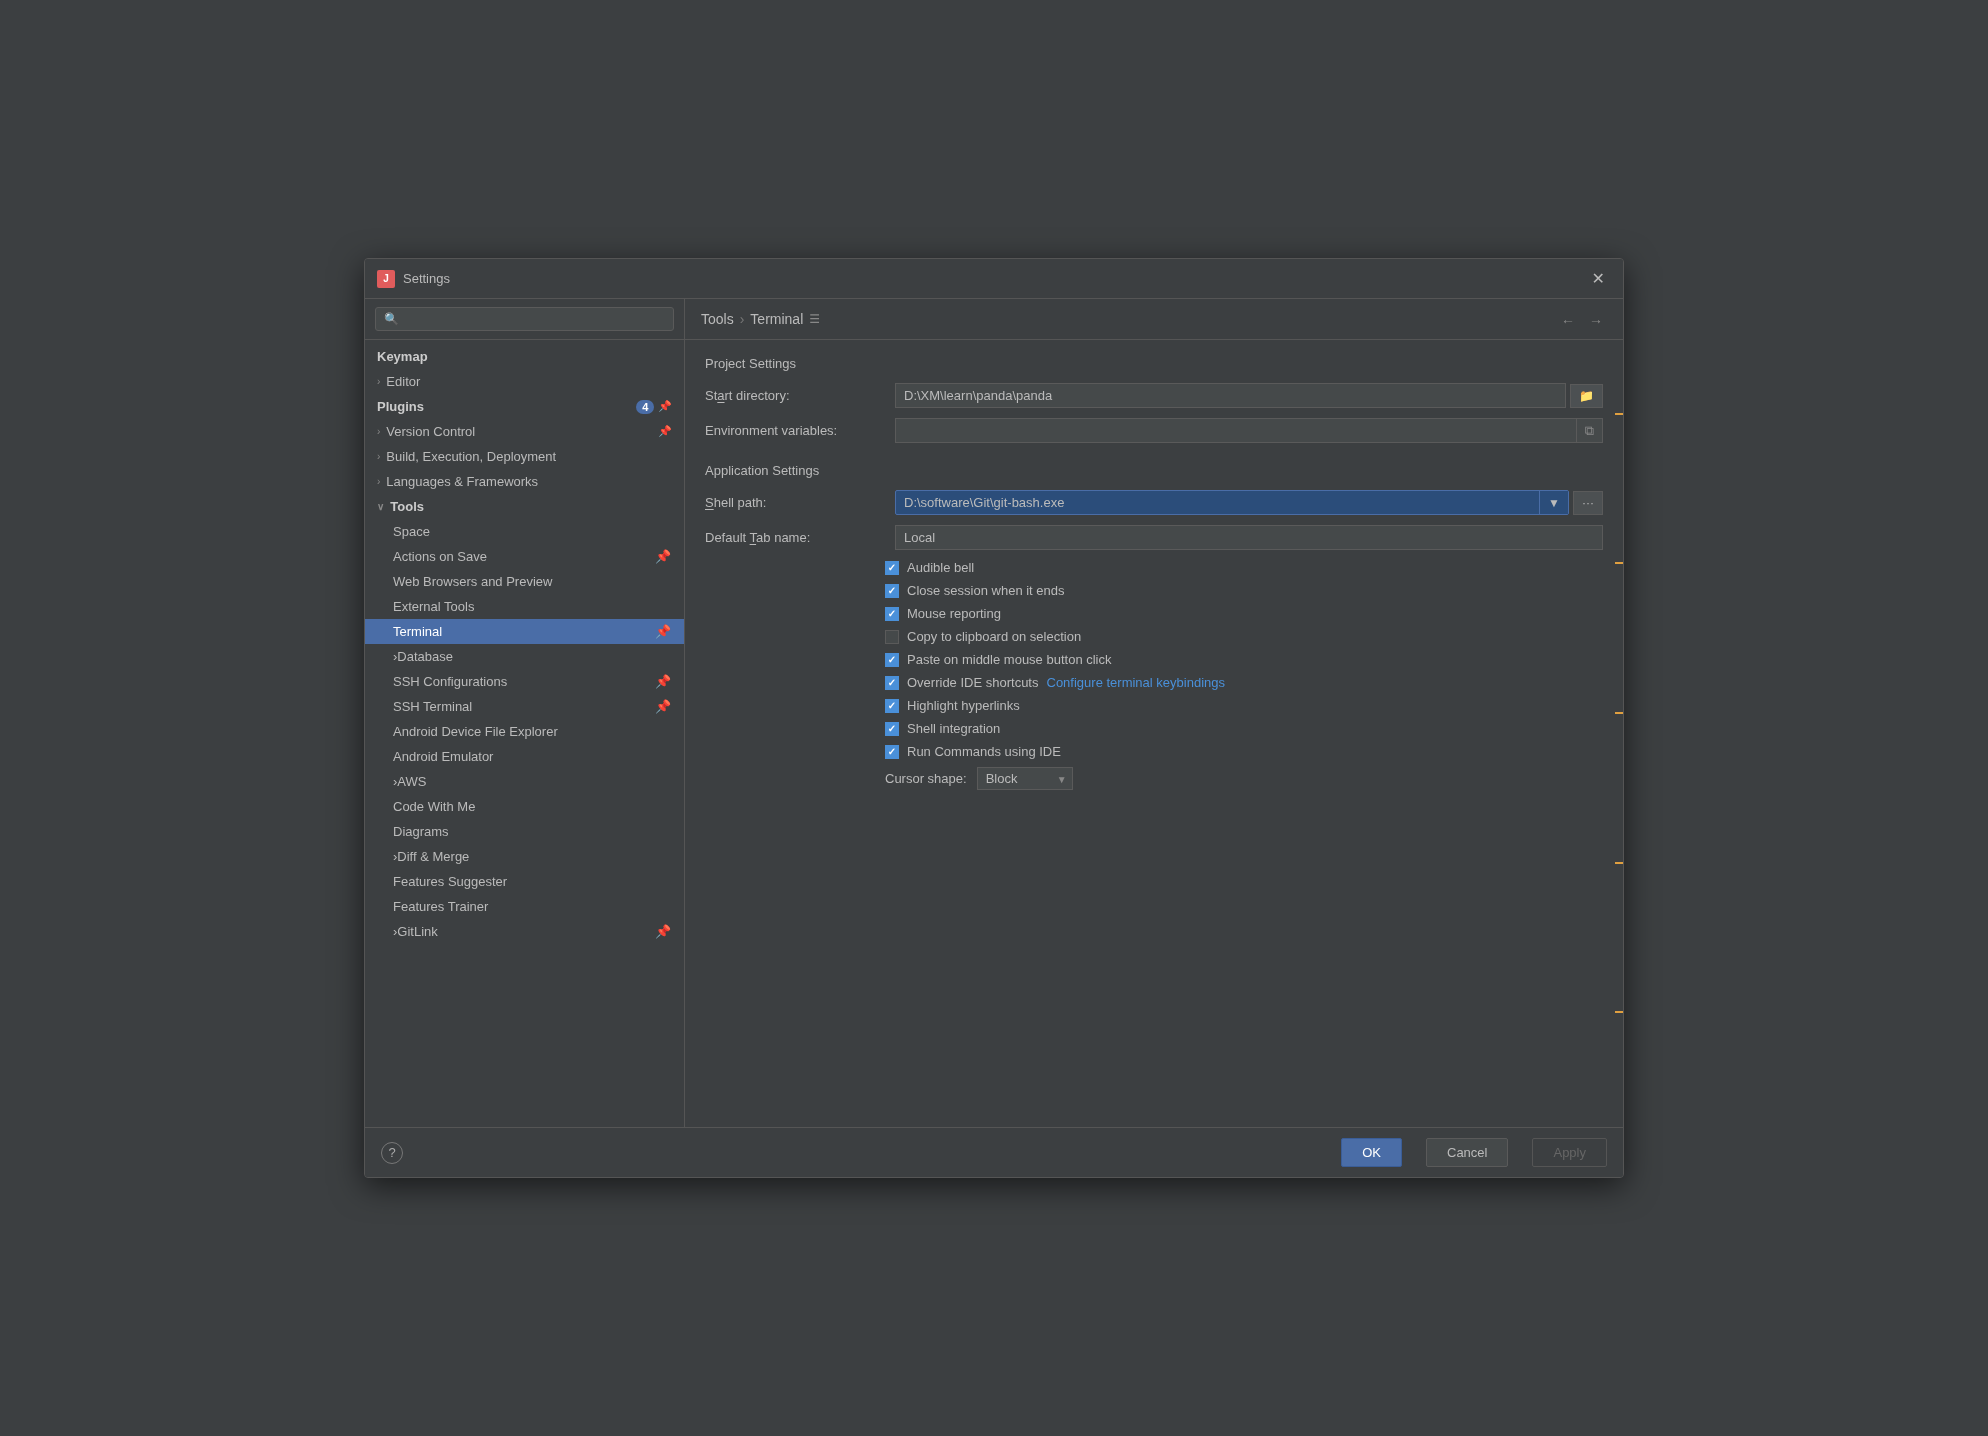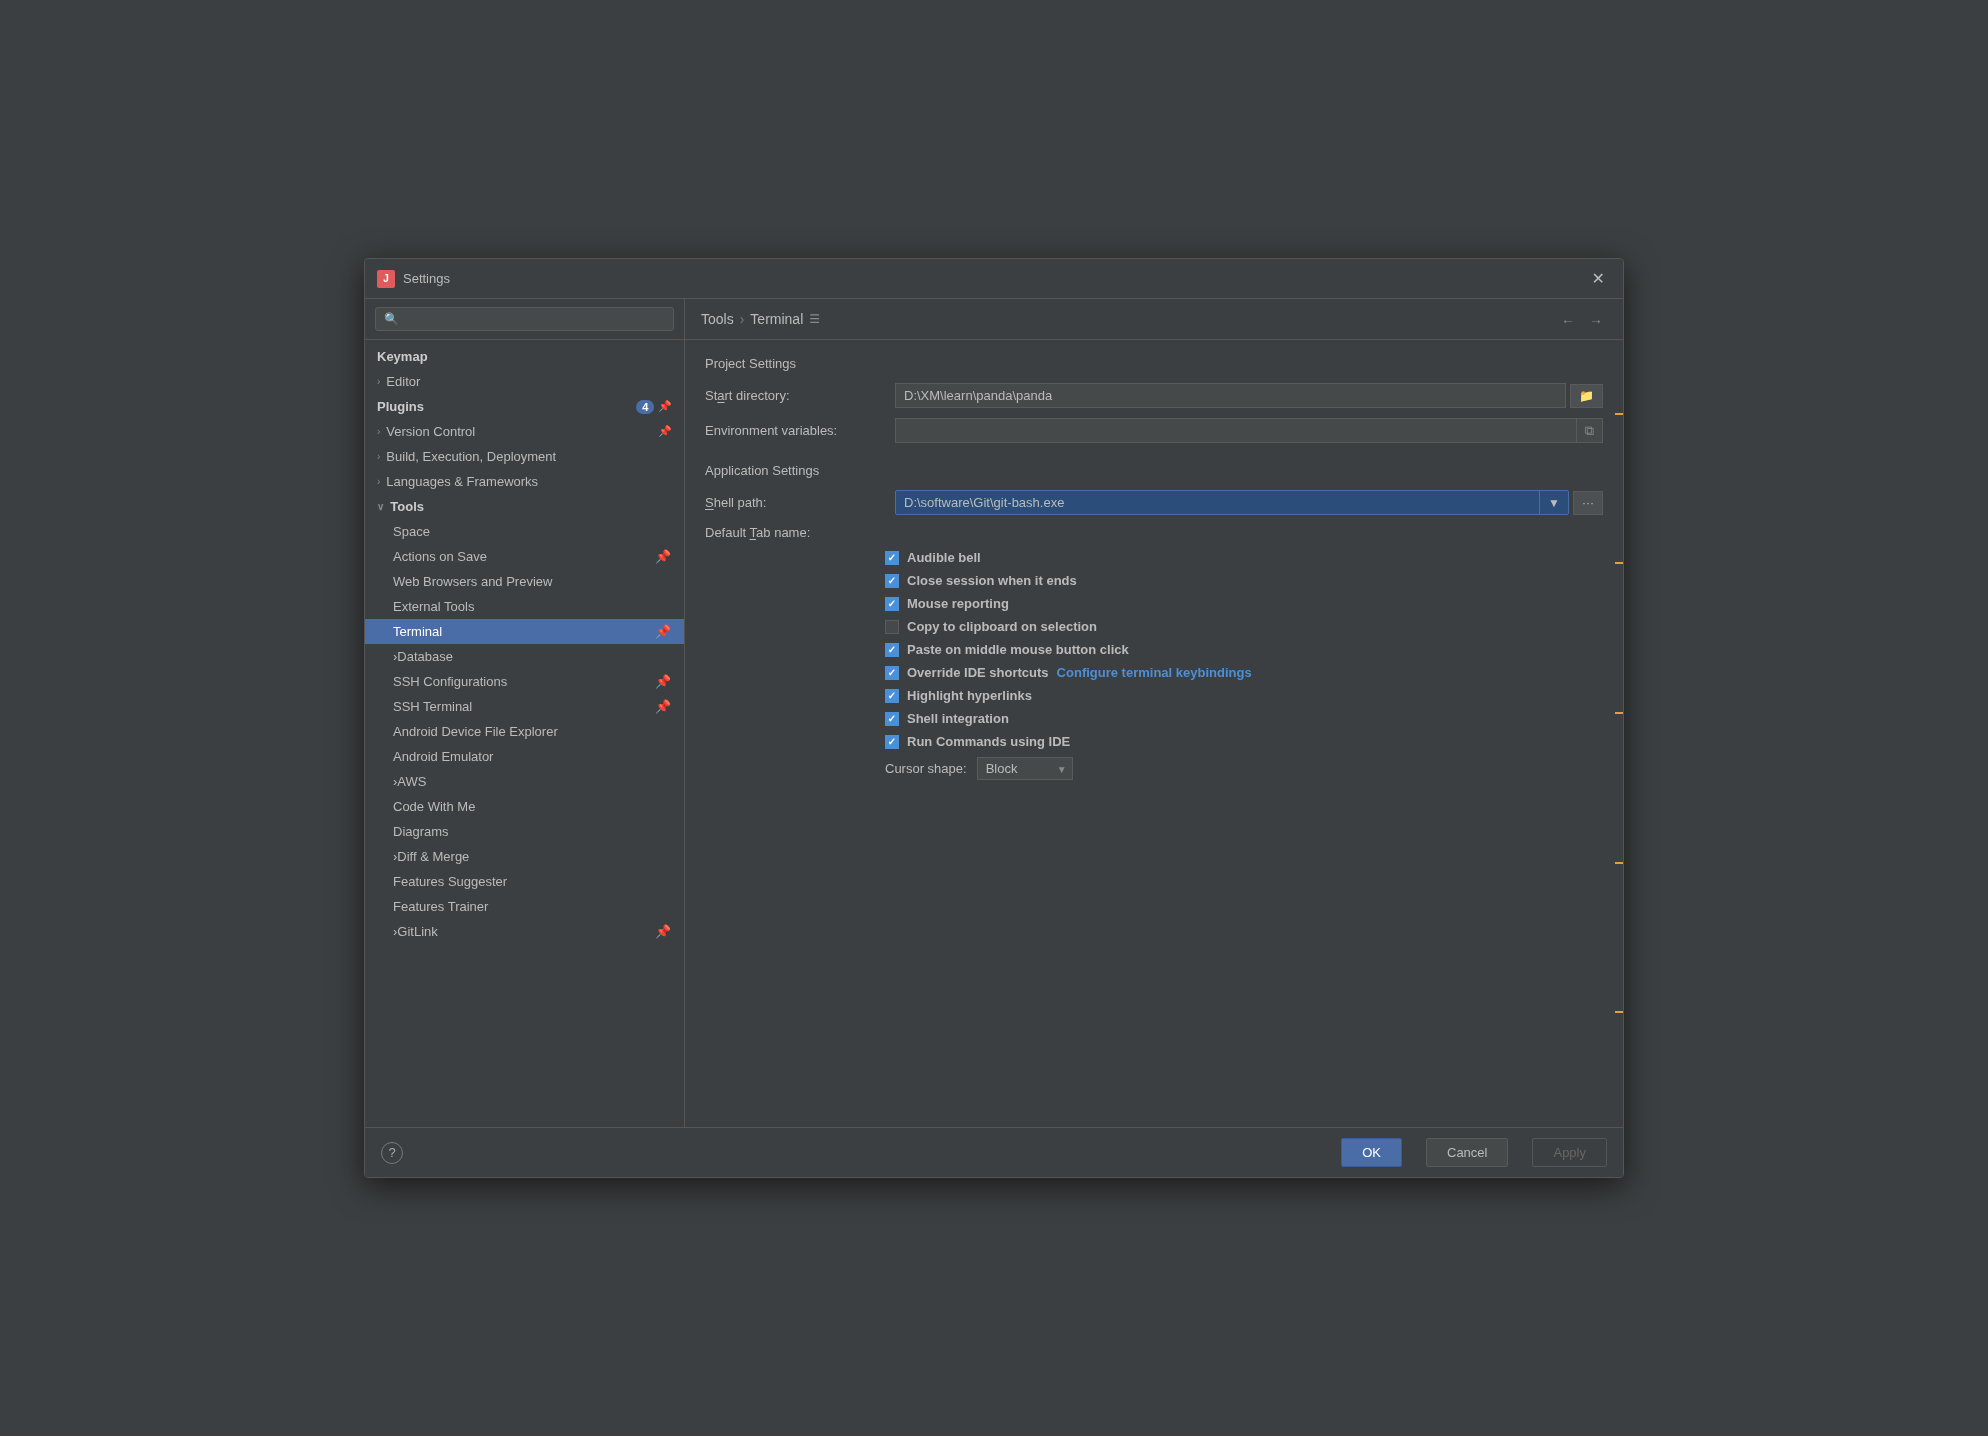--- a/index.html
+++ b/index.html
@@ -276,21 +276,20 @@
       color: #888;
       padding: 0 8px;
       cursor: pointer;
       font-size: 13px;
     }
     .checkbox-row {
       display: flex;
       align-items: center;
       margin-bottom: 8px;
       padding-left: 180px;
-      font-weight: bold;
     }
     .cb-label {
       display: flex;
       align-items: center;
       gap: 8px;
       cursor: pointer;
       color: #bbbbbb;
       font-size: 13px;
     }
     .cb-box {
@@ -617,20 +616,21 @@
                   <button class="input-dropdown-btn">▼</button>
                 </div>
                 <button class="browse-btn">···</button>
               </div>
             </div>
 
             <div class="form-row">
               <div class="form-label">
                 Default <span style="text-decoration:underline;text-underline-offset:2px;">T</span>ab name:
               </div>
+              <input class="form-input" type="text" style="flex: 1 1 0%;" value="Local">
             </div>
 
             <div id="checkboxes-container">
 
               <div class="checkbox-row">
                 <label class="cb-label">
                   <div class="cb-box checked"></div>
                   <span>Audible bell</span>
                 </label>
               </div>

